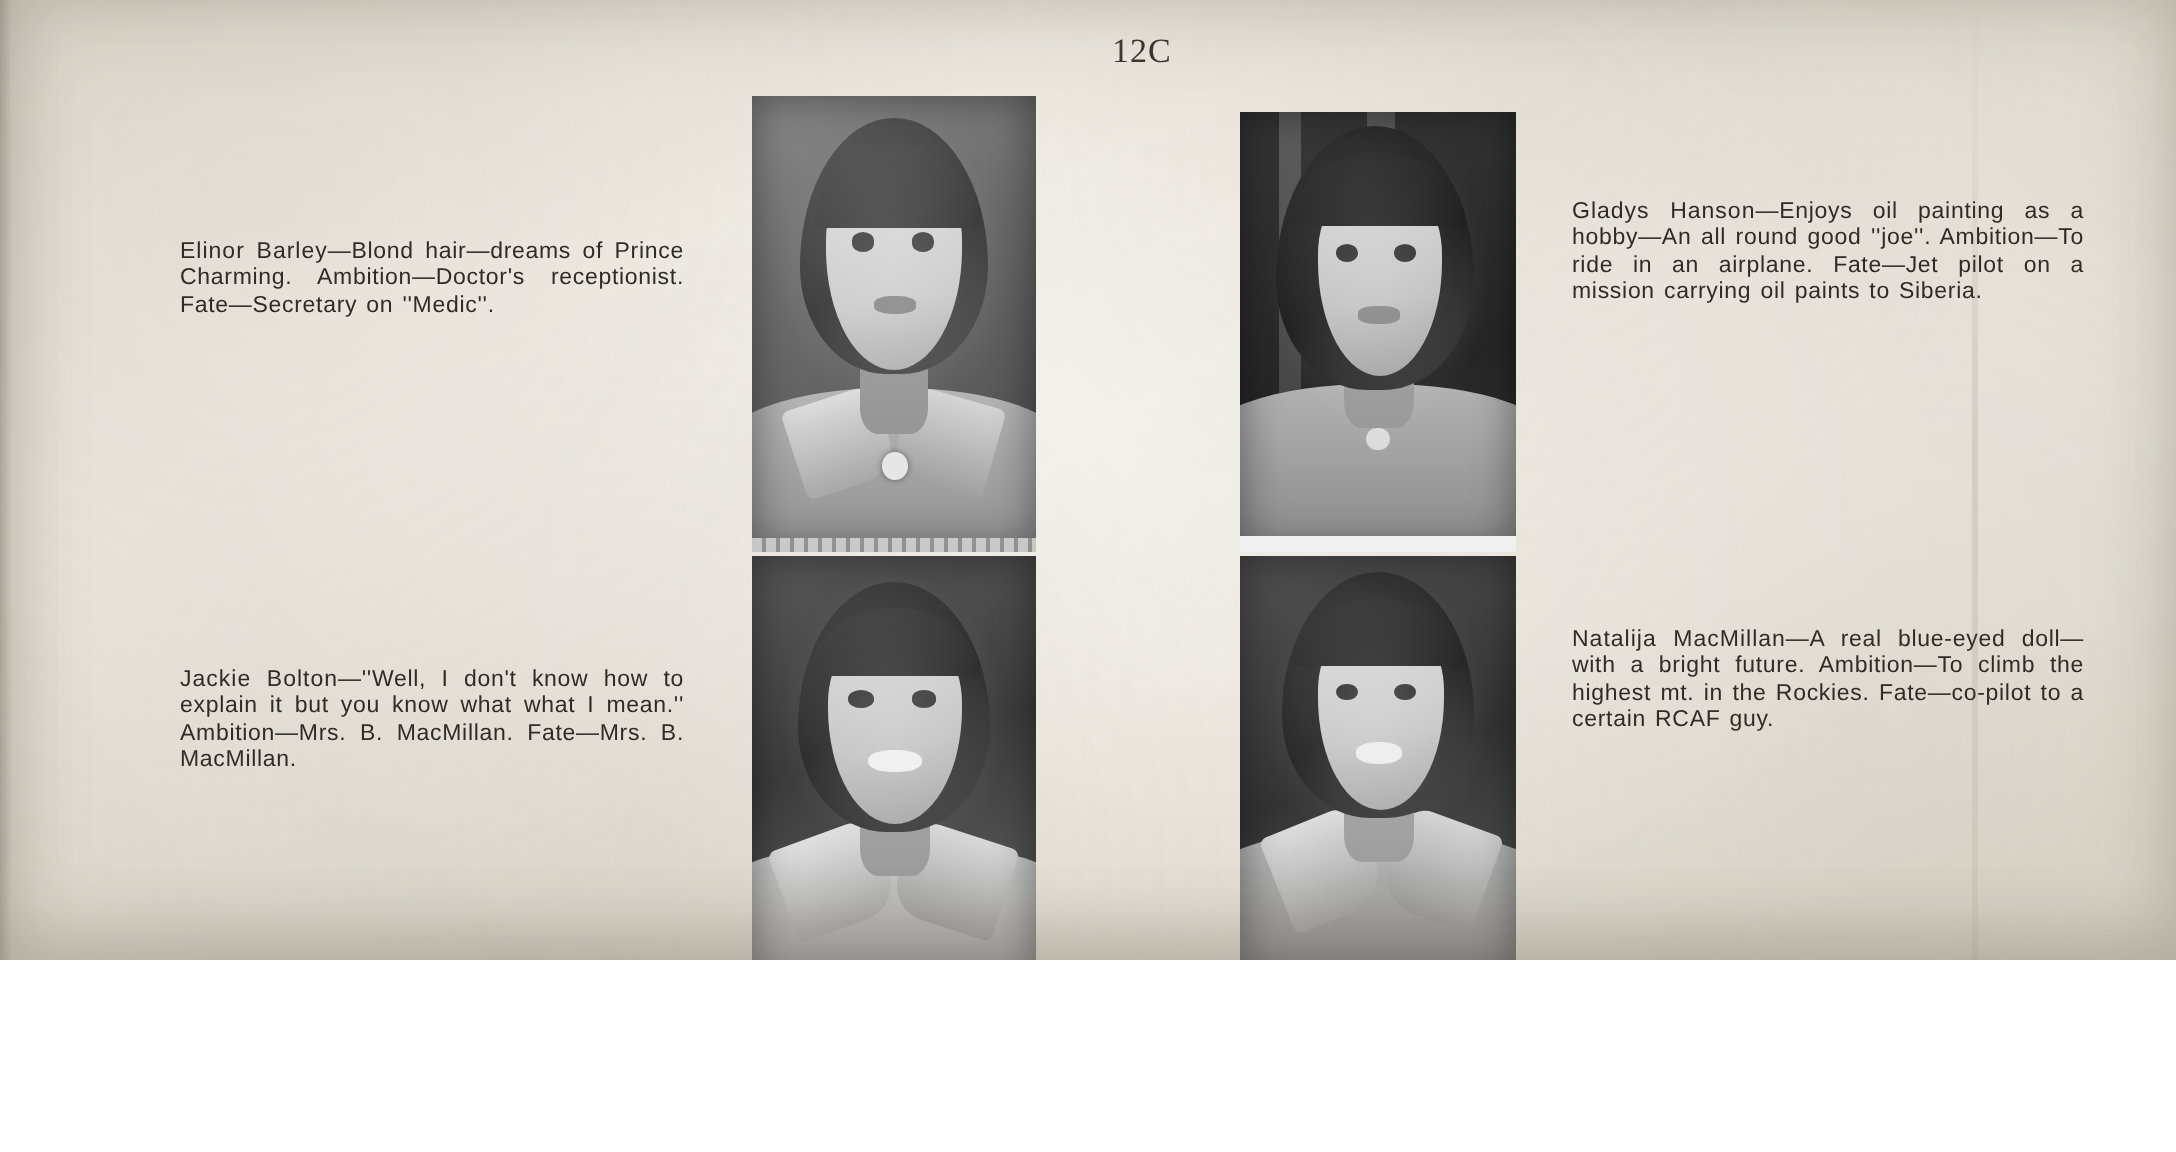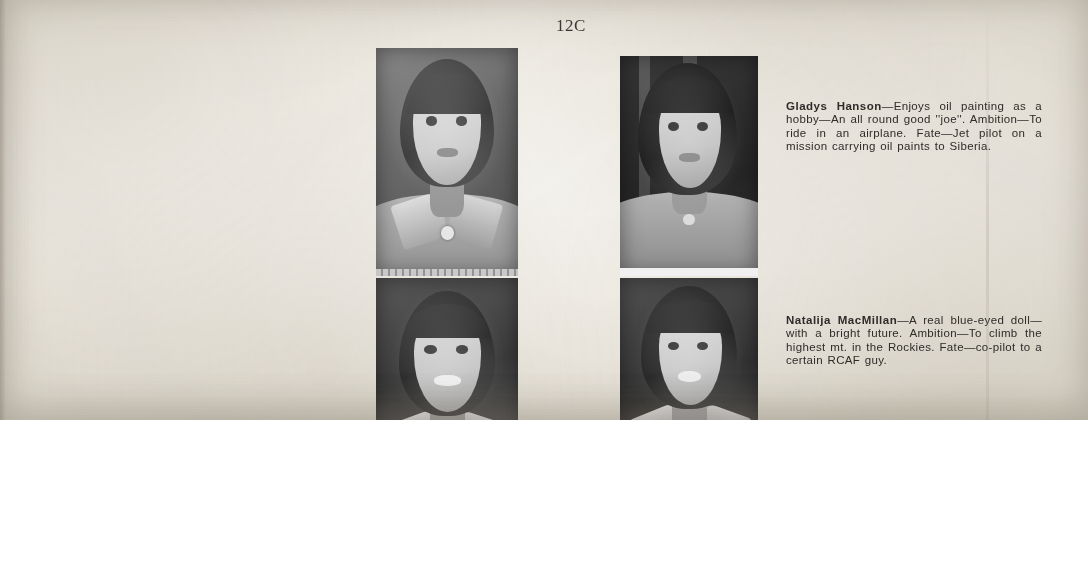--- a/index.html
+++ b/index.html
@@ -10,21 +10,21 @@
   body {
     width: 1088px;
     height: 576px;
     overflow: hidden;
     font-family: "Liberation Sans", sans-serif;
   }
 
   #page {
     position: relative;
     width: 1088px;
-    height: 420px;
+    height: 480px;
     background:
       radial-gradient(ellipse 70% 60% at 48% 45%, #f3f1ec 0%, #efece5 45%, #e7e3da 75%, #dedacf 100%);
     overflow: hidden;
   }
 
   
   .grain {
     position: absolute;
     inset: 0;
     pointer-events: none;
@@ -81,21 +81,21 @@
     position: absolute;
     font-family: "Liberation Sans", sans-serif;
     font-size: 11.5px;
     line-height: 13.4px;
     color: #2e2b28;
     letter-spacing: 0.35px;
     text-align: justify;
     word-spacing: 1px;
   }
   .entry .nm {
-    font-weight: bold;
+    font-weight: normal;
     letter-spacing: 0.5px;
   }
 
   .entry-elinor  { left: 90px;  top: 120px; width: 252px; }
   .entry-jackie  { left: 90px;  top: 334px; width: 252px; }
   .entry-gladys  { left: 786px; top: 100px; width: 256px; }
   .entry-natalija{ left: 786px; top: 314px; width: 256px; }
 
   
   .photo {
@@ -251,21 +251,27 @@
       <div class="face" style="left:28%; top:14%; width:46%; height:46%; background:linear-gradient(170deg,#e2dacd 0%,#cbc2b4 60%,#aea497 100%);"></div>
       <div style="position:absolute; left:19%; top:10%; width:62%; height:16%; border-radius:50% 50% 40% 40%/100% 100% 0 0; background:linear-gradient(160deg,#423e39,#26241f);"></div>
       <div class="feature" style="left:35%; top:30%; width:8%; height:4%; background:#37312b;"></div>
       <div class="feature" style="left:56%; top:30%; width:8%; height:4%; background:#37312b;"></div>
       <div class="feature" style="left:42%; top:44%; width:17%; height:5%; background:#ece6dd; border-radius:45%;"></div>
       <div class="shadow-soft"></div>
       <div class="vignette"></div>
     </div>
   </div>
 
-
+  <div class="entry entry-elinor">
+    <span class="nm">Elinor Barley</span><span>—</span><span>Blond hair—dreams of Prince Charming. Ambition—Doctor's receptionist. Fate—Secretary on ''Medic''.</span>
+  </div>
+
+  <div class="entry entry-jackie">
+    <span class="nm">Jackie Bolton</span><span>—</span><span>''Well, I don't know how to explain it but you know what what I mean.'' Ambition—Mrs. B. MacMillan. Fate—Mrs. B. MacMillan.</span>
+  </div>
 
   <div class="entry entry-gladys">
     <span class="nm">Gladys Hanson</span><span>—</span><span>Enjoys oil painting as a hobby—An all round good ''joe''. Ambition—To ride in an airplane. Fate—Jet pilot on a mission carrying oil paints to Siberia.</span>
   </div>
 
   <div class="entry entry-natalija">
     <span class="nm">Natalija MacMillan</span><span>—</span><span>A real blue-eyed doll—with a bright future. Ambition—To climb the highest mt. in the Rockies. Fate—co-pilot to a certain RCAF guy.</span>
   </div>
 
   <div class="crease c1"></div>

